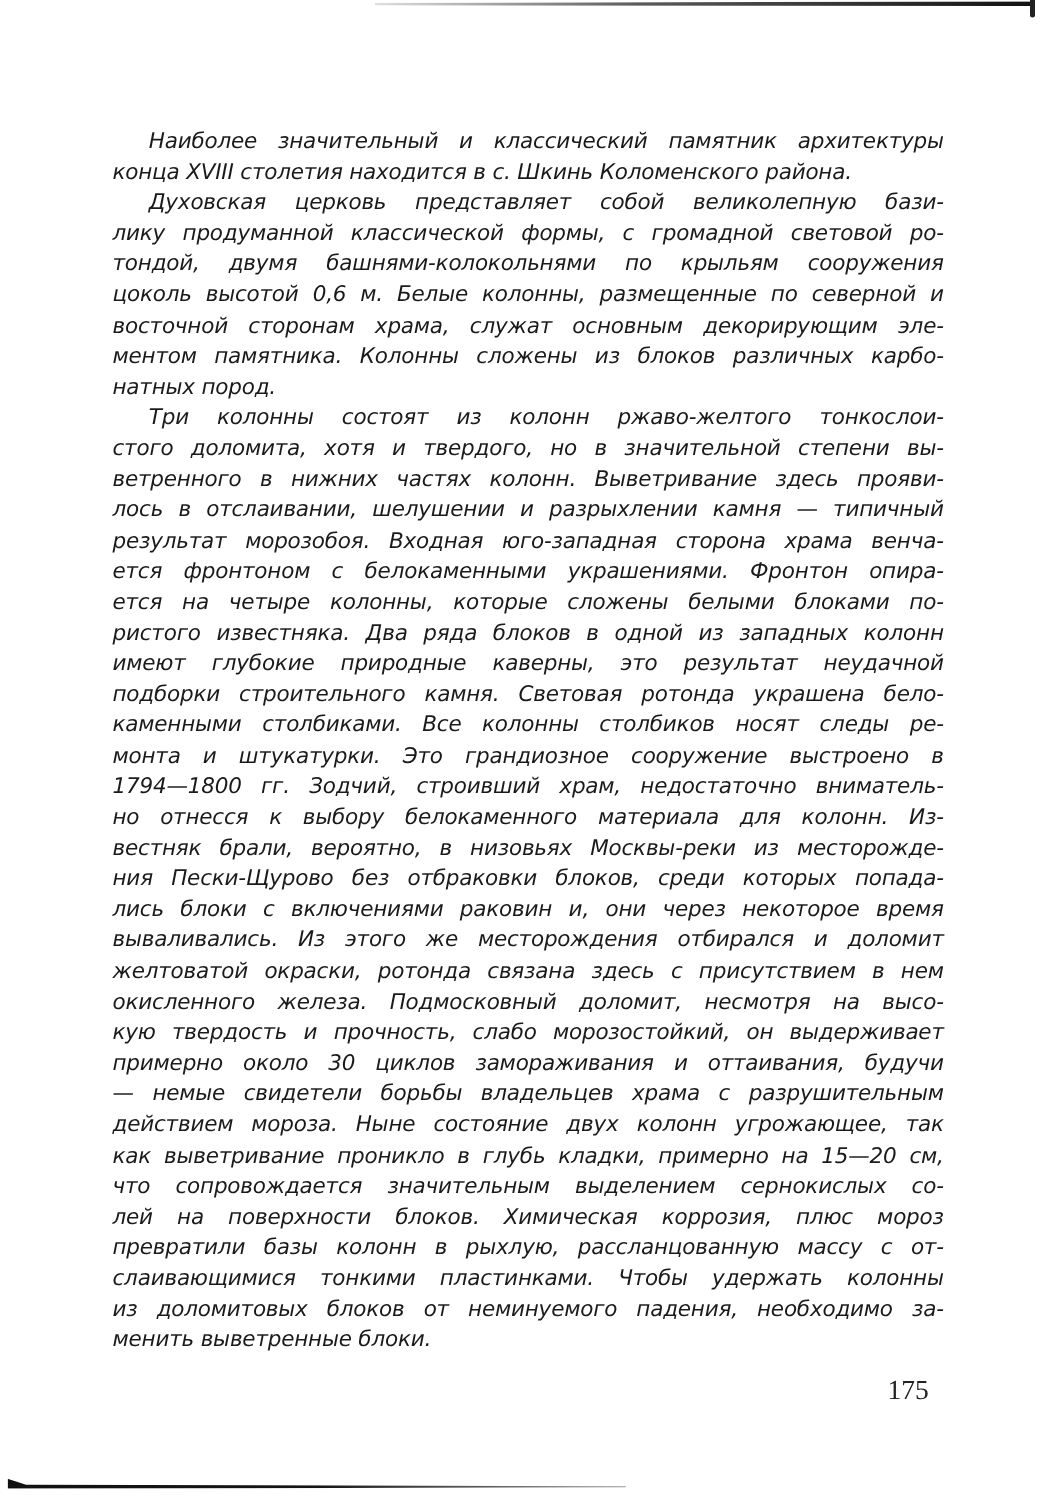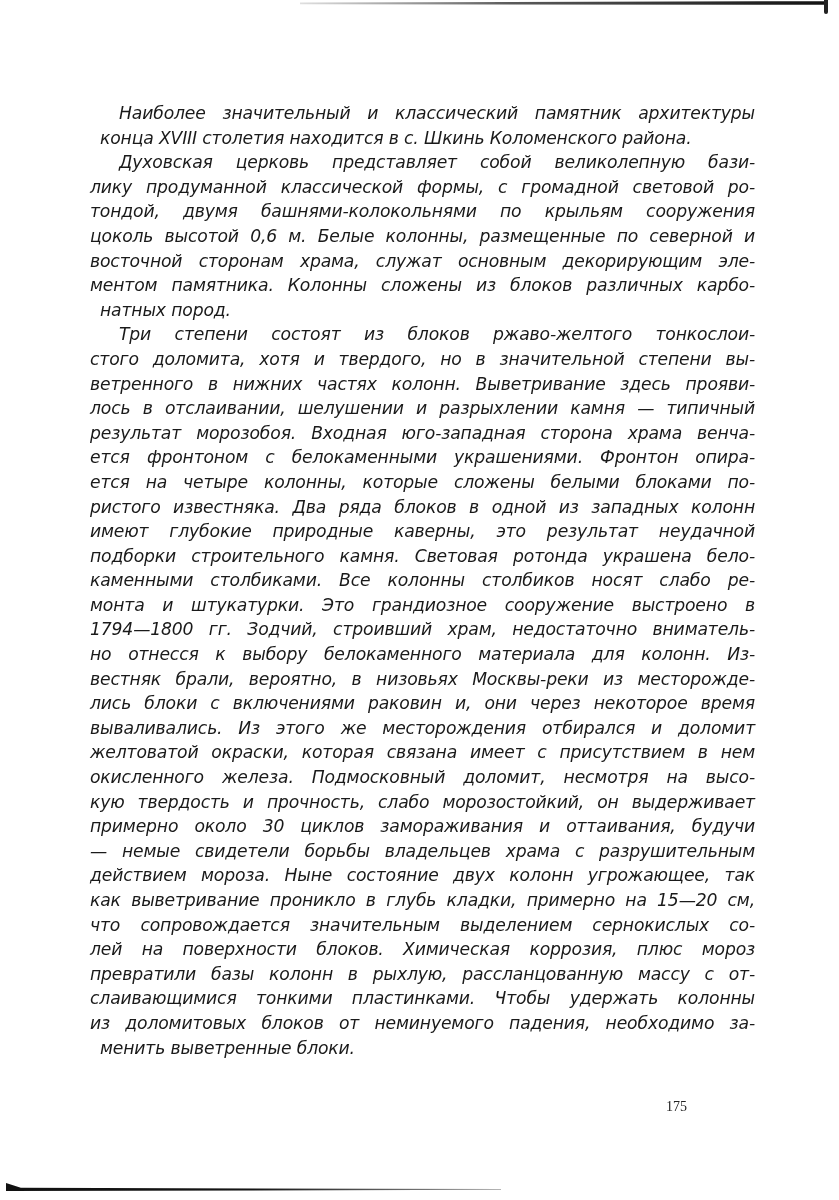--- a/index.html
+++ b/index.html
@@ -48,28 +48,27 @@
       white-space: nowrap;
       text-align: justify;
       text-align-last: justify;
       letter-spacing: -0.15px;
     }
     .line.indent {
       padding-left: 29px;
     }
     .line.last {
       text-align-last: left;
-      margin-left: 10px;
     }
     .page-number {
       position: absolute;
-      left: 666px;
+      left: 710px;
       top: 1099px;
       font-family: "Liberation Serif", serif;
-      font-size: 14px;
+      font-size: 22px;
       color: #222;
     }
     .bottom-rule {
       position: absolute;
       left: 6px;
       top: 1183px;
       width: 495px;
       height: 8px;
       background: linear-gradient(to right, #111 0%, #151515 50%, rgba(60,60,60,0.5) 100%);
       clip-path: polygon(0 0, 3% 60%, 100% 75%, 100% 85%, 0 100%);
@@ -89,38 +88,39 @@
     <div>
       <span class="line indent">Духовская церковь представляет собой великолепную бази-</span>
       <span class="line">лику продуманной классической формы, с громадной световой ро-</span>
       <span class="line">тондой, двумя башнями-колокольнями по крыльям сооружения</span>
       <span class="line">цоколь высотой 0,6 м. Белые колонны, размещенные по северной и</span>
       <span class="line">восточной сторонам храма, служат основным декорирующим эле-</span>
       <span class="line">ментом памятника. Колонны сложены из блоков различных карбо-</span>
       <span class="line last">натных пород.</span>
     </div>
     <div>
-      <span class="line indent">Три степени состоят из блоков ржаво-желтого тонкослои-</span>
+      <span class="line indent">Три колонны состоят из колонн ржаво-желтого тонкослои-</span>
       <span class="line">стого доломита, хотя и твердого, но в значительной степени вы-</span>
       <span class="line">ветренного в нижних частях колонн. Выветривание здесь прояви-</span>
       <span class="line">лось в отслаивании, шелушении и разрыхлении камня — типичный</span>
       <span class="line">результат морозобоя. Входная юго-западная сторона храма венча-</span>
       <span class="line">ется фронтоном с белокаменными украшениями. Фронтон опира-</span>
       <span class="line">ется на четыре колонны, которые сложены белыми блоками по-</span>
       <span class="line">ристого известняка. Два ряда блоков в одной из западных колонн</span>
       <span class="line">имеют глубокие природные каверны, это результат неудачной</span>
       <span class="line">подборки строительного камня. Световая ротонда украшена бело-</span>
-      <span class="line">каменными столбиками. Все колонны столбиков носят слабо ре-</span>
+      <span class="line">каменными столбиками. Все колонны столбиков носят следы ре-</span>
       <span class="line">монта и штукатурки. Это грандиозное сооружение выстроено в</span>
       <span class="line">1794—1800 гг. Зодчий, строивший храм, недостаточно вниматель-</span>
       <span class="line">но отнесся к выбору белокаменного материала для колонн. Из-</span>
       <span class="line">вестняк брали, вероятно, в низовьях Москвы-реки из месторожде-</span>
+      <span class="line">ния Пески-Щурово без отбраковки блоков, среди которых попада-</span>
       <span class="line">лись блоки с включениями раковин и, они через некоторое время</span>
       <span class="line">вываливались. Из этого же месторождения отбирался и доломит</span>
-      <span class="line">желтоватой окраски, которая связана имеет с присутствием в нем</span>
+      <span class="line">желтоватой окраски, ротонда связана здесь с присутствием в нем</span>
       <span class="line">окисленного железа. Подмосковный доломит, несмотря на высо-</span>
       <span class="line">кую твердость и прочность, слабо морозостойкий, он выдерживает</span>
       <span class="line">примерно около 30 циклов замораживания и оттаивания, будучи</span>
       <span class="line">— немые свидетели борьбы владельцев храма с разрушительным</span>
       <span class="line">действием мороза. Ныне состояние двух колонн угрожающее, так</span>
       <span class="line">как выветривание проникло в глубь кладки, примерно на 15—20 см,</span>
       <span class="line">что сопровождается значительным выделением сернокислых со-</span>
       <span class="line">лей на поверхности блоков. Химическая коррозия, плюс мороз</span>
       <span class="line">превратили базы колонн в рыхлую, рассланцованную массу с от-</span>
       <span class="line">слаивающимися тонкими пластинками. Чтобы удержать колонны</span>

